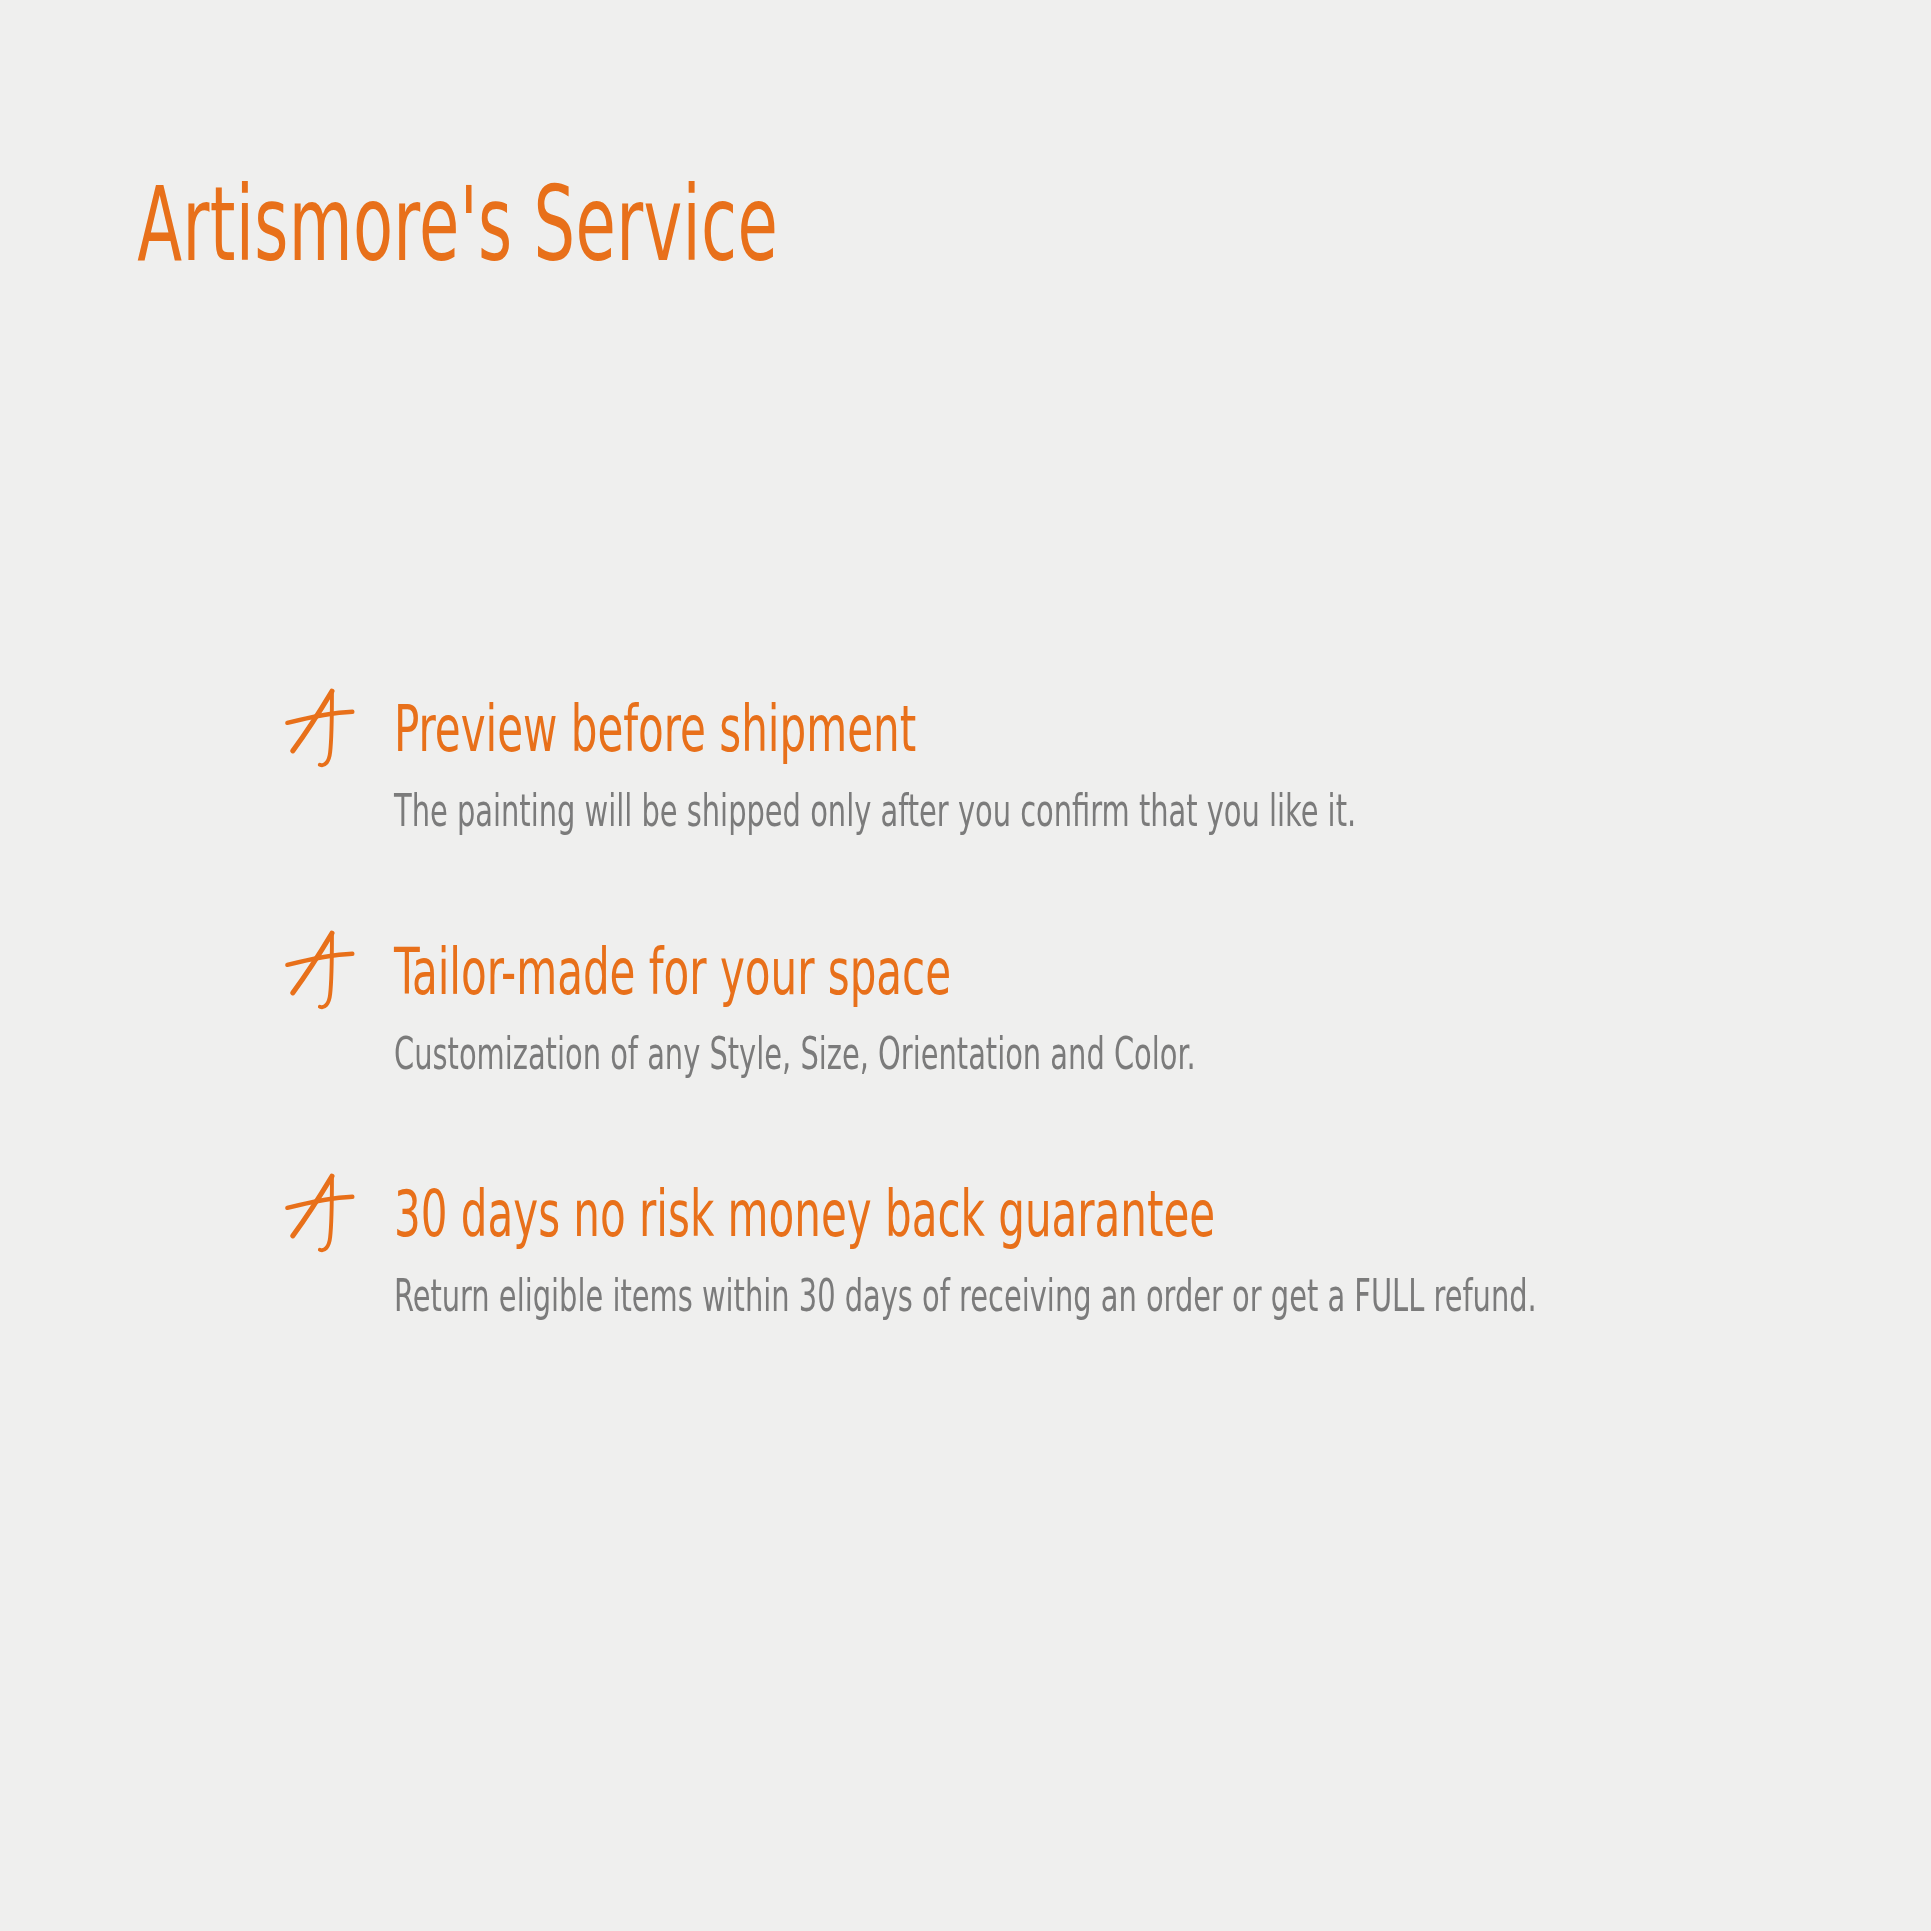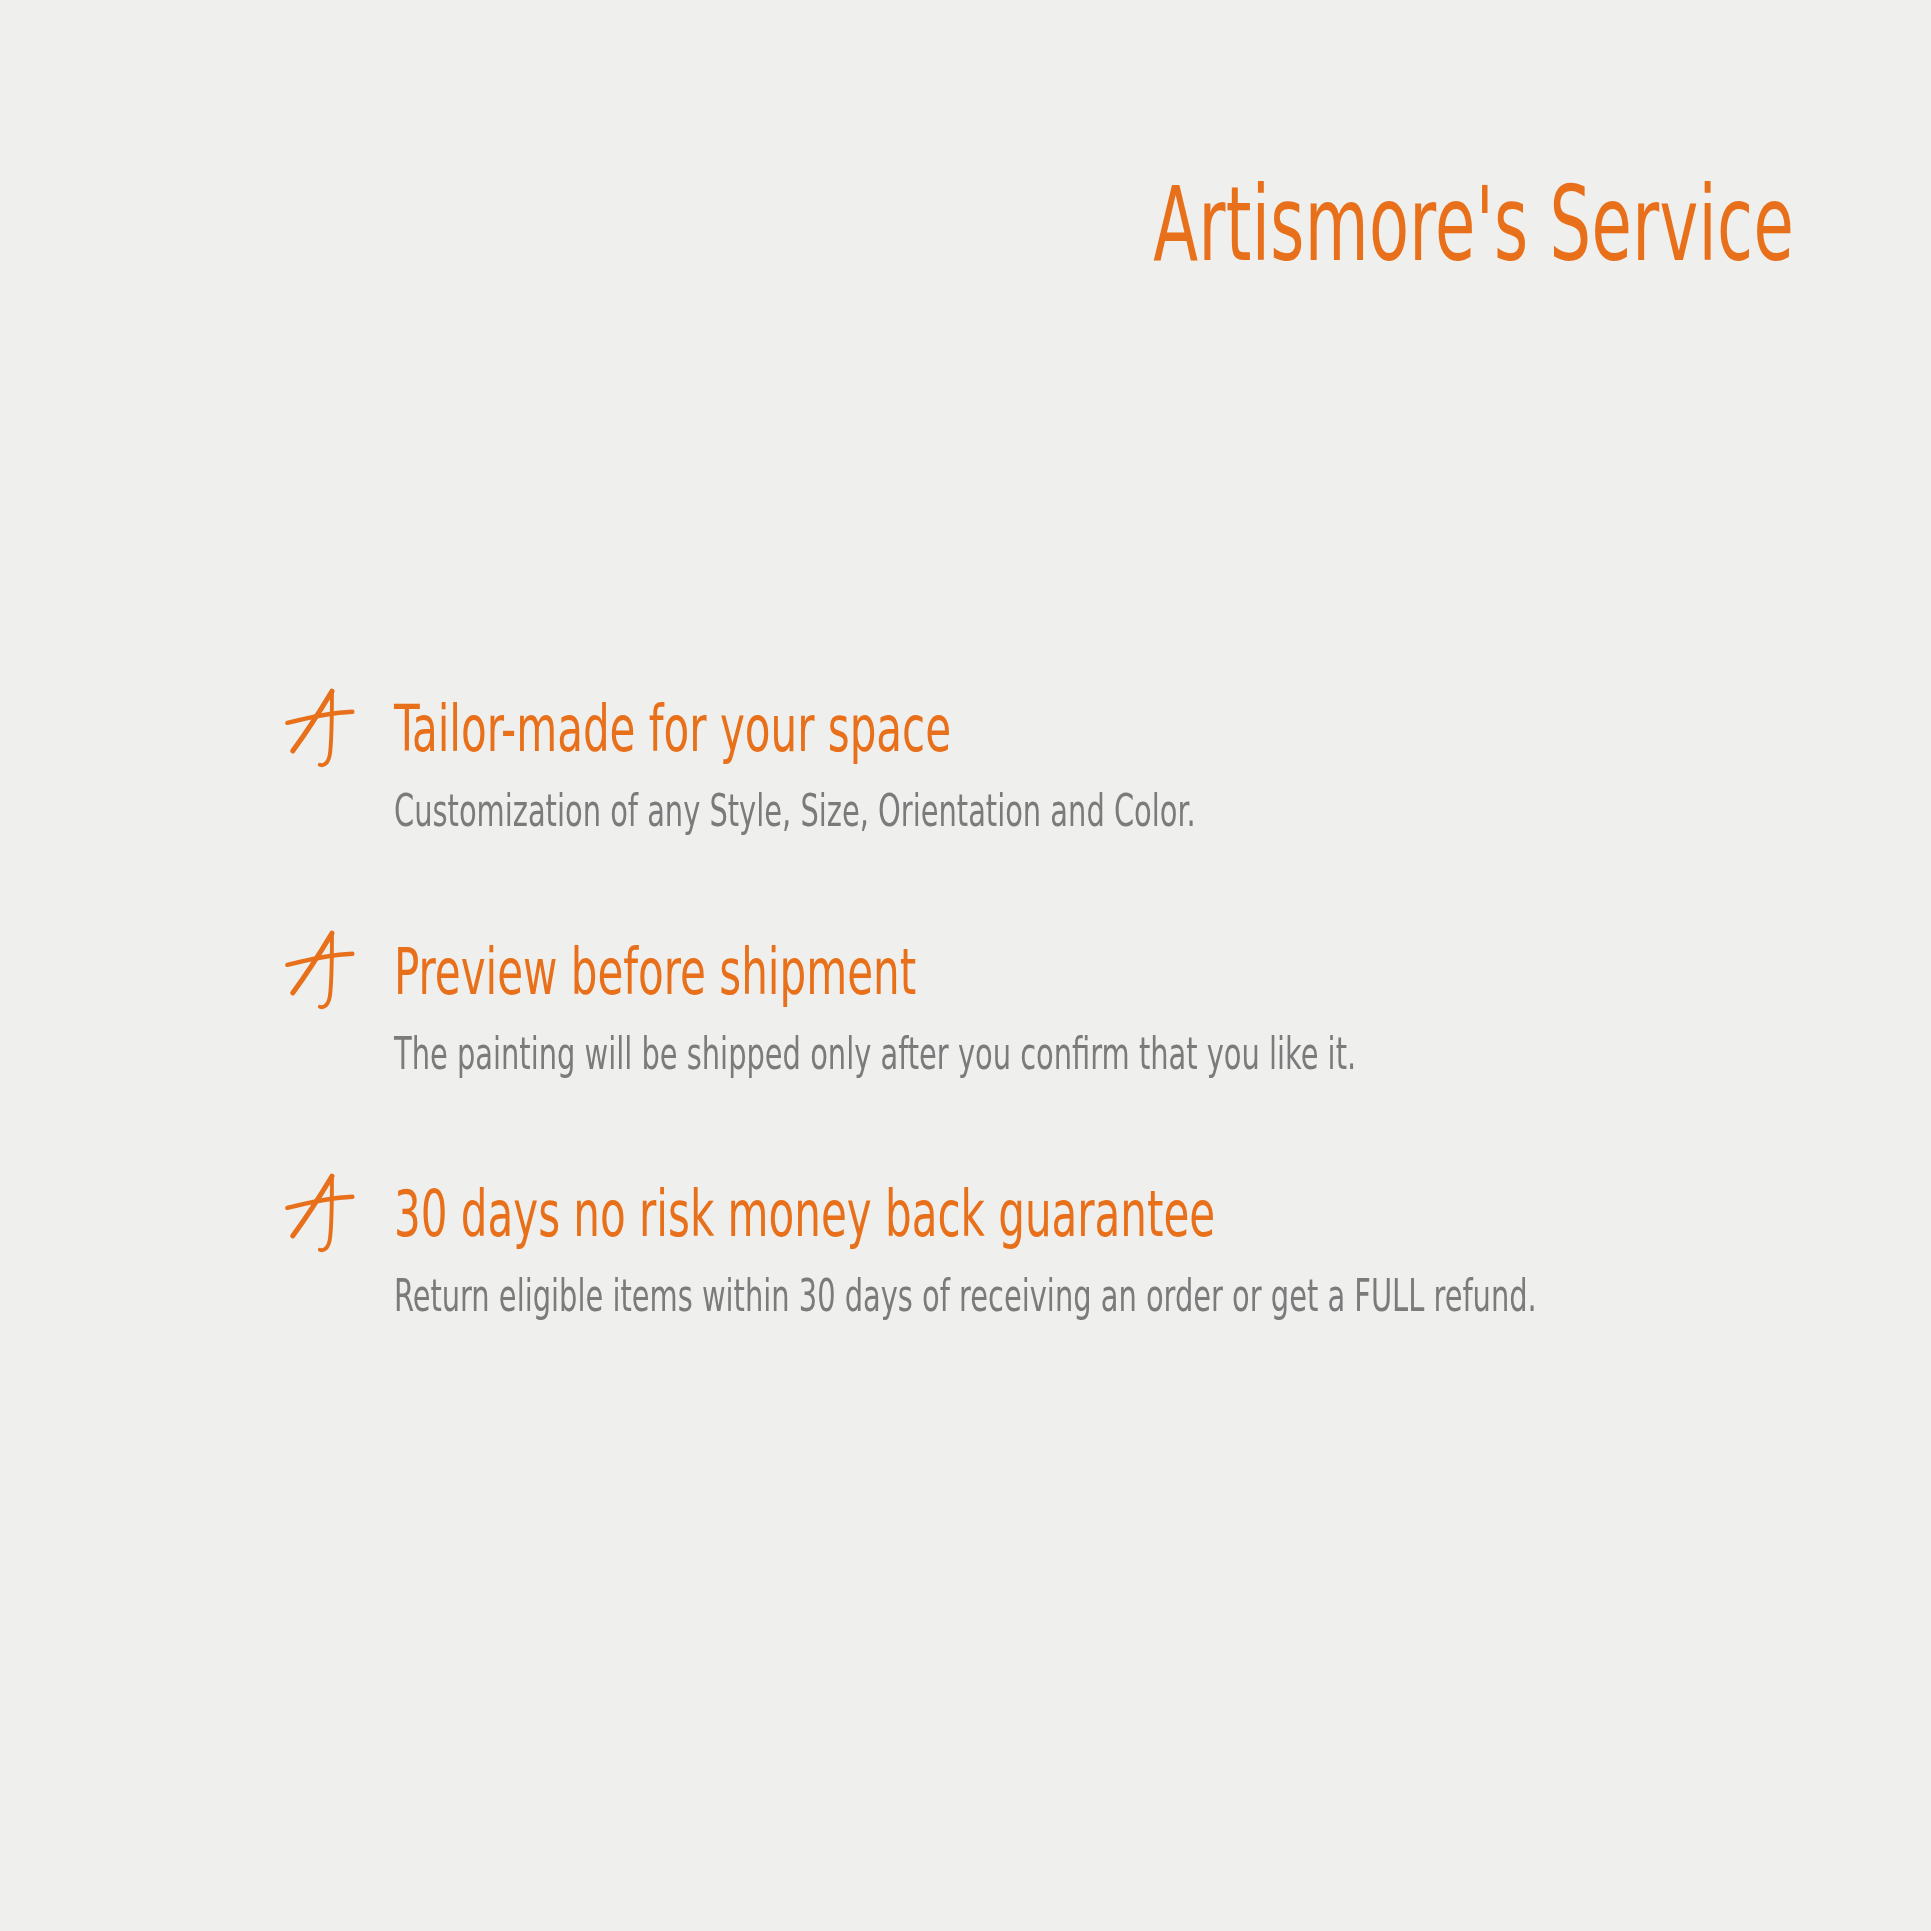--- a/index.html
+++ b/index.html
@@ -14,21 +14,21 @@
   .page {
     position:relative;
     width:1931px; height:1931px;
     background:#efefee;
   }
 
   
   .title-wrap {
     position:absolute;
     top:172px; left:0; width:1931px;
-    text-align:right;
+    text-align:left;
   }
   .title {
     display:inline-block;
     color:#e8701a;
     font-family:"DejaVu Sans Condensed","Liberation Sans Narrow","Liberation Sans", sans-serif;
     font-size:104px;
     font-weight:300;
     line-height:1.0;
     letter-spacing:0.5px;
     transform:scaleX(0.70);
@@ -122,34 +122,34 @@
   <div class="features">
 
     <div class="feature">
       <svg class="marker" viewBox="0 0 100 100">
         <g fill="none" stroke="#e8701a" stroke-linecap="round">
           <path d="M16 74 C30 55, 46 30, 58 10" stroke-width="5.5"></path>
           <path d="M58 10 C58 34, 58 60, 56 76 C55 86, 50 91, 45 89" stroke-width="4.2"></path>
           <path d="M10 44 C30 39, 56 33, 80 32" stroke-width="4.6"></path>
         </g>
       </svg>
-      <span class="f-title">Tailor-made for your space</span>
-      <span class="f-desc">Customization of any Style, Size, Orientation and Color.</span>
+      <span class="f-title">Preview before shipment</span>
+      <span class="f-desc">The painting will be shipped only after you confirm that you like it.</span>
     </div>
 
     <div class="feature">
       <svg class="marker" viewBox="0 0 100 100">
         <g fill="none" stroke="#e8701a" stroke-linecap="round">
           <path d="M16 74 C30 55, 46 30, 58 10" stroke-width="5.5"></path>
           <path d="M58 10 C58 34, 58 60, 56 76 C55 86, 50 91, 45 89" stroke-width="4.2"></path>
           <path d="M10 44 C30 39, 56 33, 80 32" stroke-width="4.6"></path>
         </g>
       </svg>
-      <span class="f-title">Preview before shipment</span>
-      <span class="f-desc">The painting will be shipped only after you confirm that you like it.</span>
+      <span class="f-title">Tailor-made for your space</span>
+      <span class="f-desc">Customization of any Style, Size, Orientation and Color.</span>
     </div>
 
 
     <div class="feature">
       <svg class="marker" viewBox="0 0 100 100">
         <g fill="none" stroke="#e8701a" stroke-linecap="round">
           <path d="M16 74 C30 55, 46 30, 58 10" stroke-width="5.5"></path>
           <path d="M58 10 C58 34, 58 60, 56 76 C55 86, 50 91, 45 89" stroke-width="4.2"></path>
           <path d="M10 44 C30 39, 56 33, 80 32" stroke-width="4.6"></path>
         </g>

